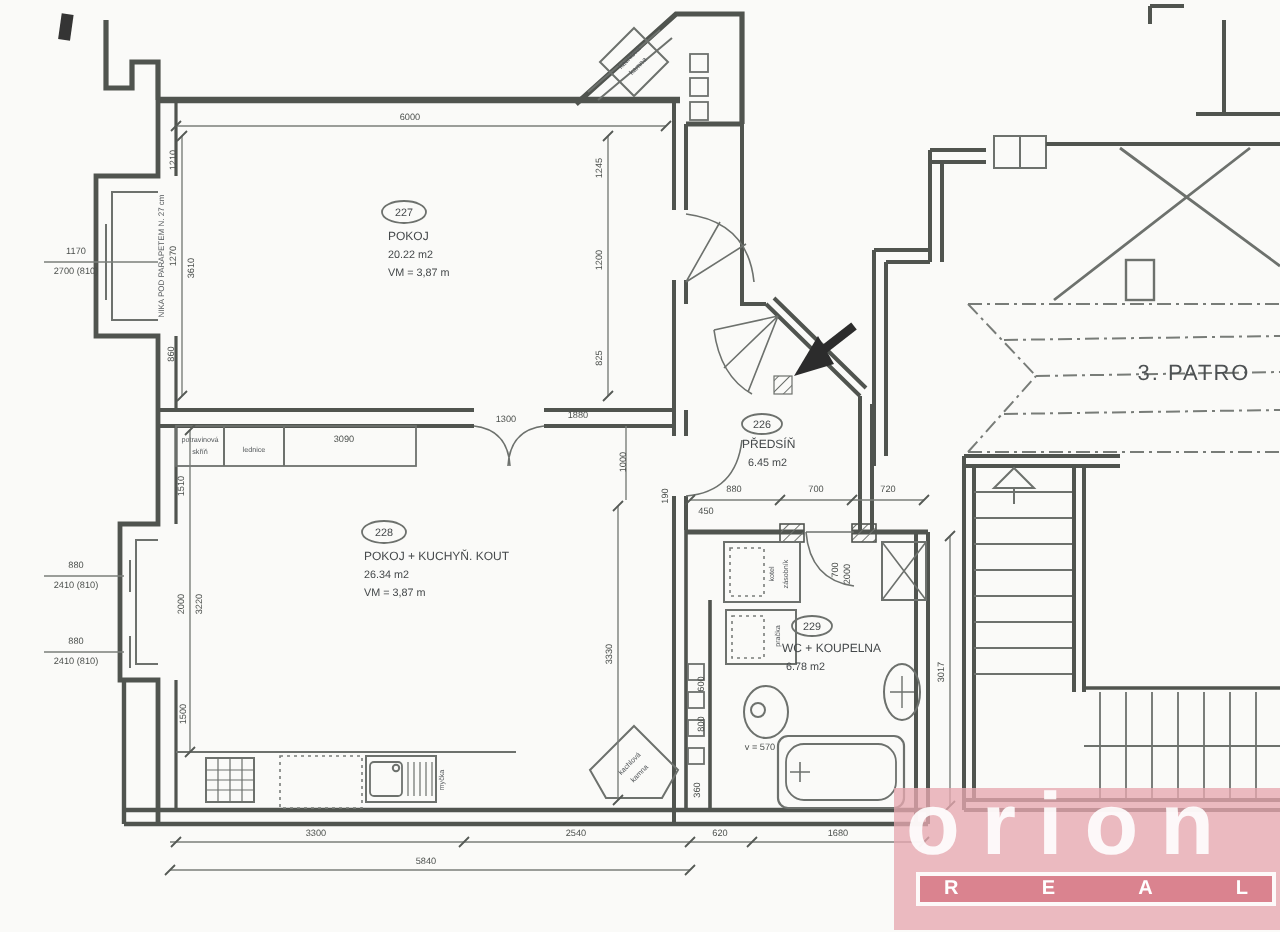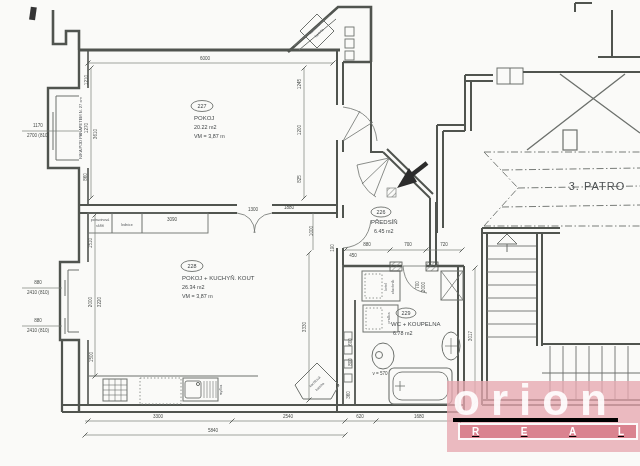--- a/index.html
+++ b/index.html
@@ -13,22 +13,22 @@
   .dot{stroke:#7a7e7a;fill:none;stroke-width:0.8;stroke-dasharray:1.5 2;}
   .dim{font-size:4.6px;text-anchor:middle;fill:#4b4f4c;}
   .dimline{stroke:#7a7e7a;stroke-width:0.7;fill:none;}
   .tick{stroke:#555955;stroke-width:0.9;}
   .rname{font-size:6px;}
   .rsub{font-size:5.4px;}
   .rnum{font-size:5.4px;text-anchor:middle;}
   .fix{font-size:3.6px;text-anchor:middle;fill:#53575a;}
   .floorlbl{font-size:11px;letter-spacing:1px;fill:#4d5153;}
   
-  .wm{position:absolute;left:447px;top:381px;width:193px;height:71px;
-      background:rgba(231,168,176,0.78);text-decoration:underline;}
+  .wm{position:absolute;left:447px;top:394px;width:193px;height:71px;
+      background:rgba(231,168,176,0.78);}
   .wm-brand{margin-top:-4px;margin-left:6px;font-size:44px;line-height:46px;font-weight:bold;
       letter-spacing:11px;color:rgba(255,255,255,0.9);}
   .wm-real{margin-left:11px;width:152px;height:13px;border:2px solid rgba(255,255,255,0.95);
       background:rgba(214,118,132,0.82);display:flex;justify-content:space-between;
       align-items:center;padding:0 12px;color:#fff;font-weight:bold;font-size:10px;}
 </style>
 </head>
 <body>
 
 <div class="stage">

